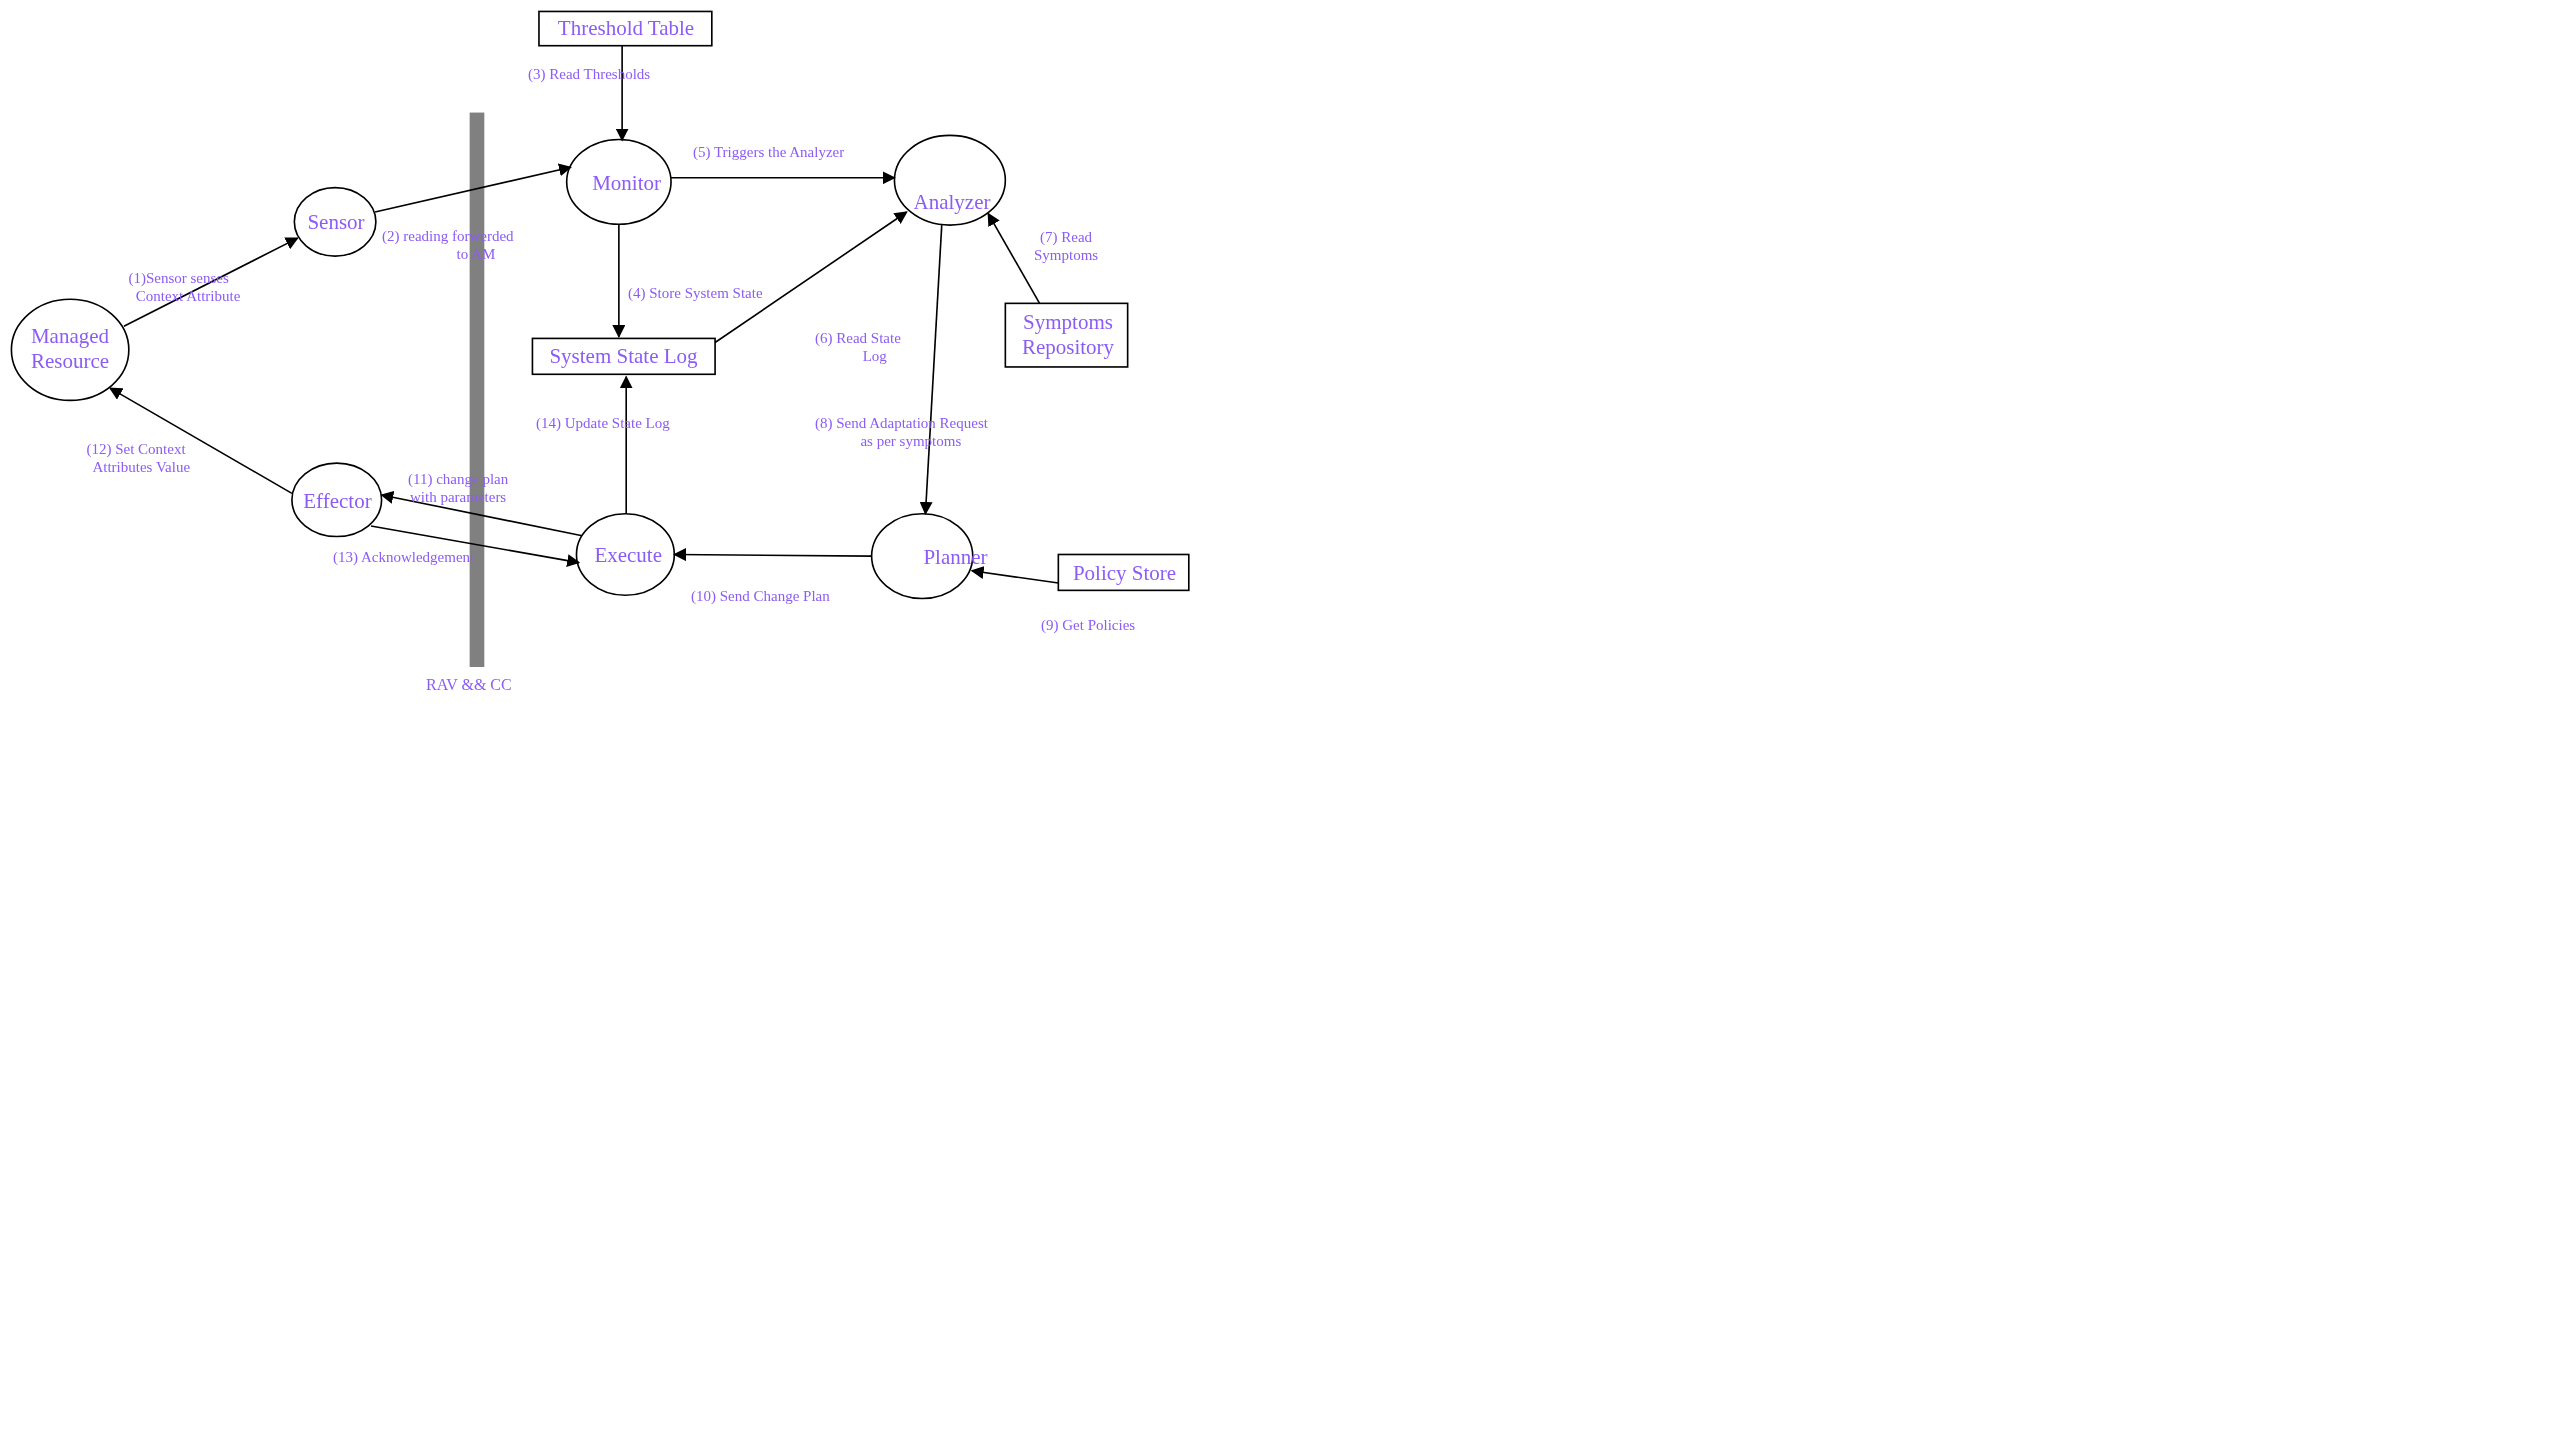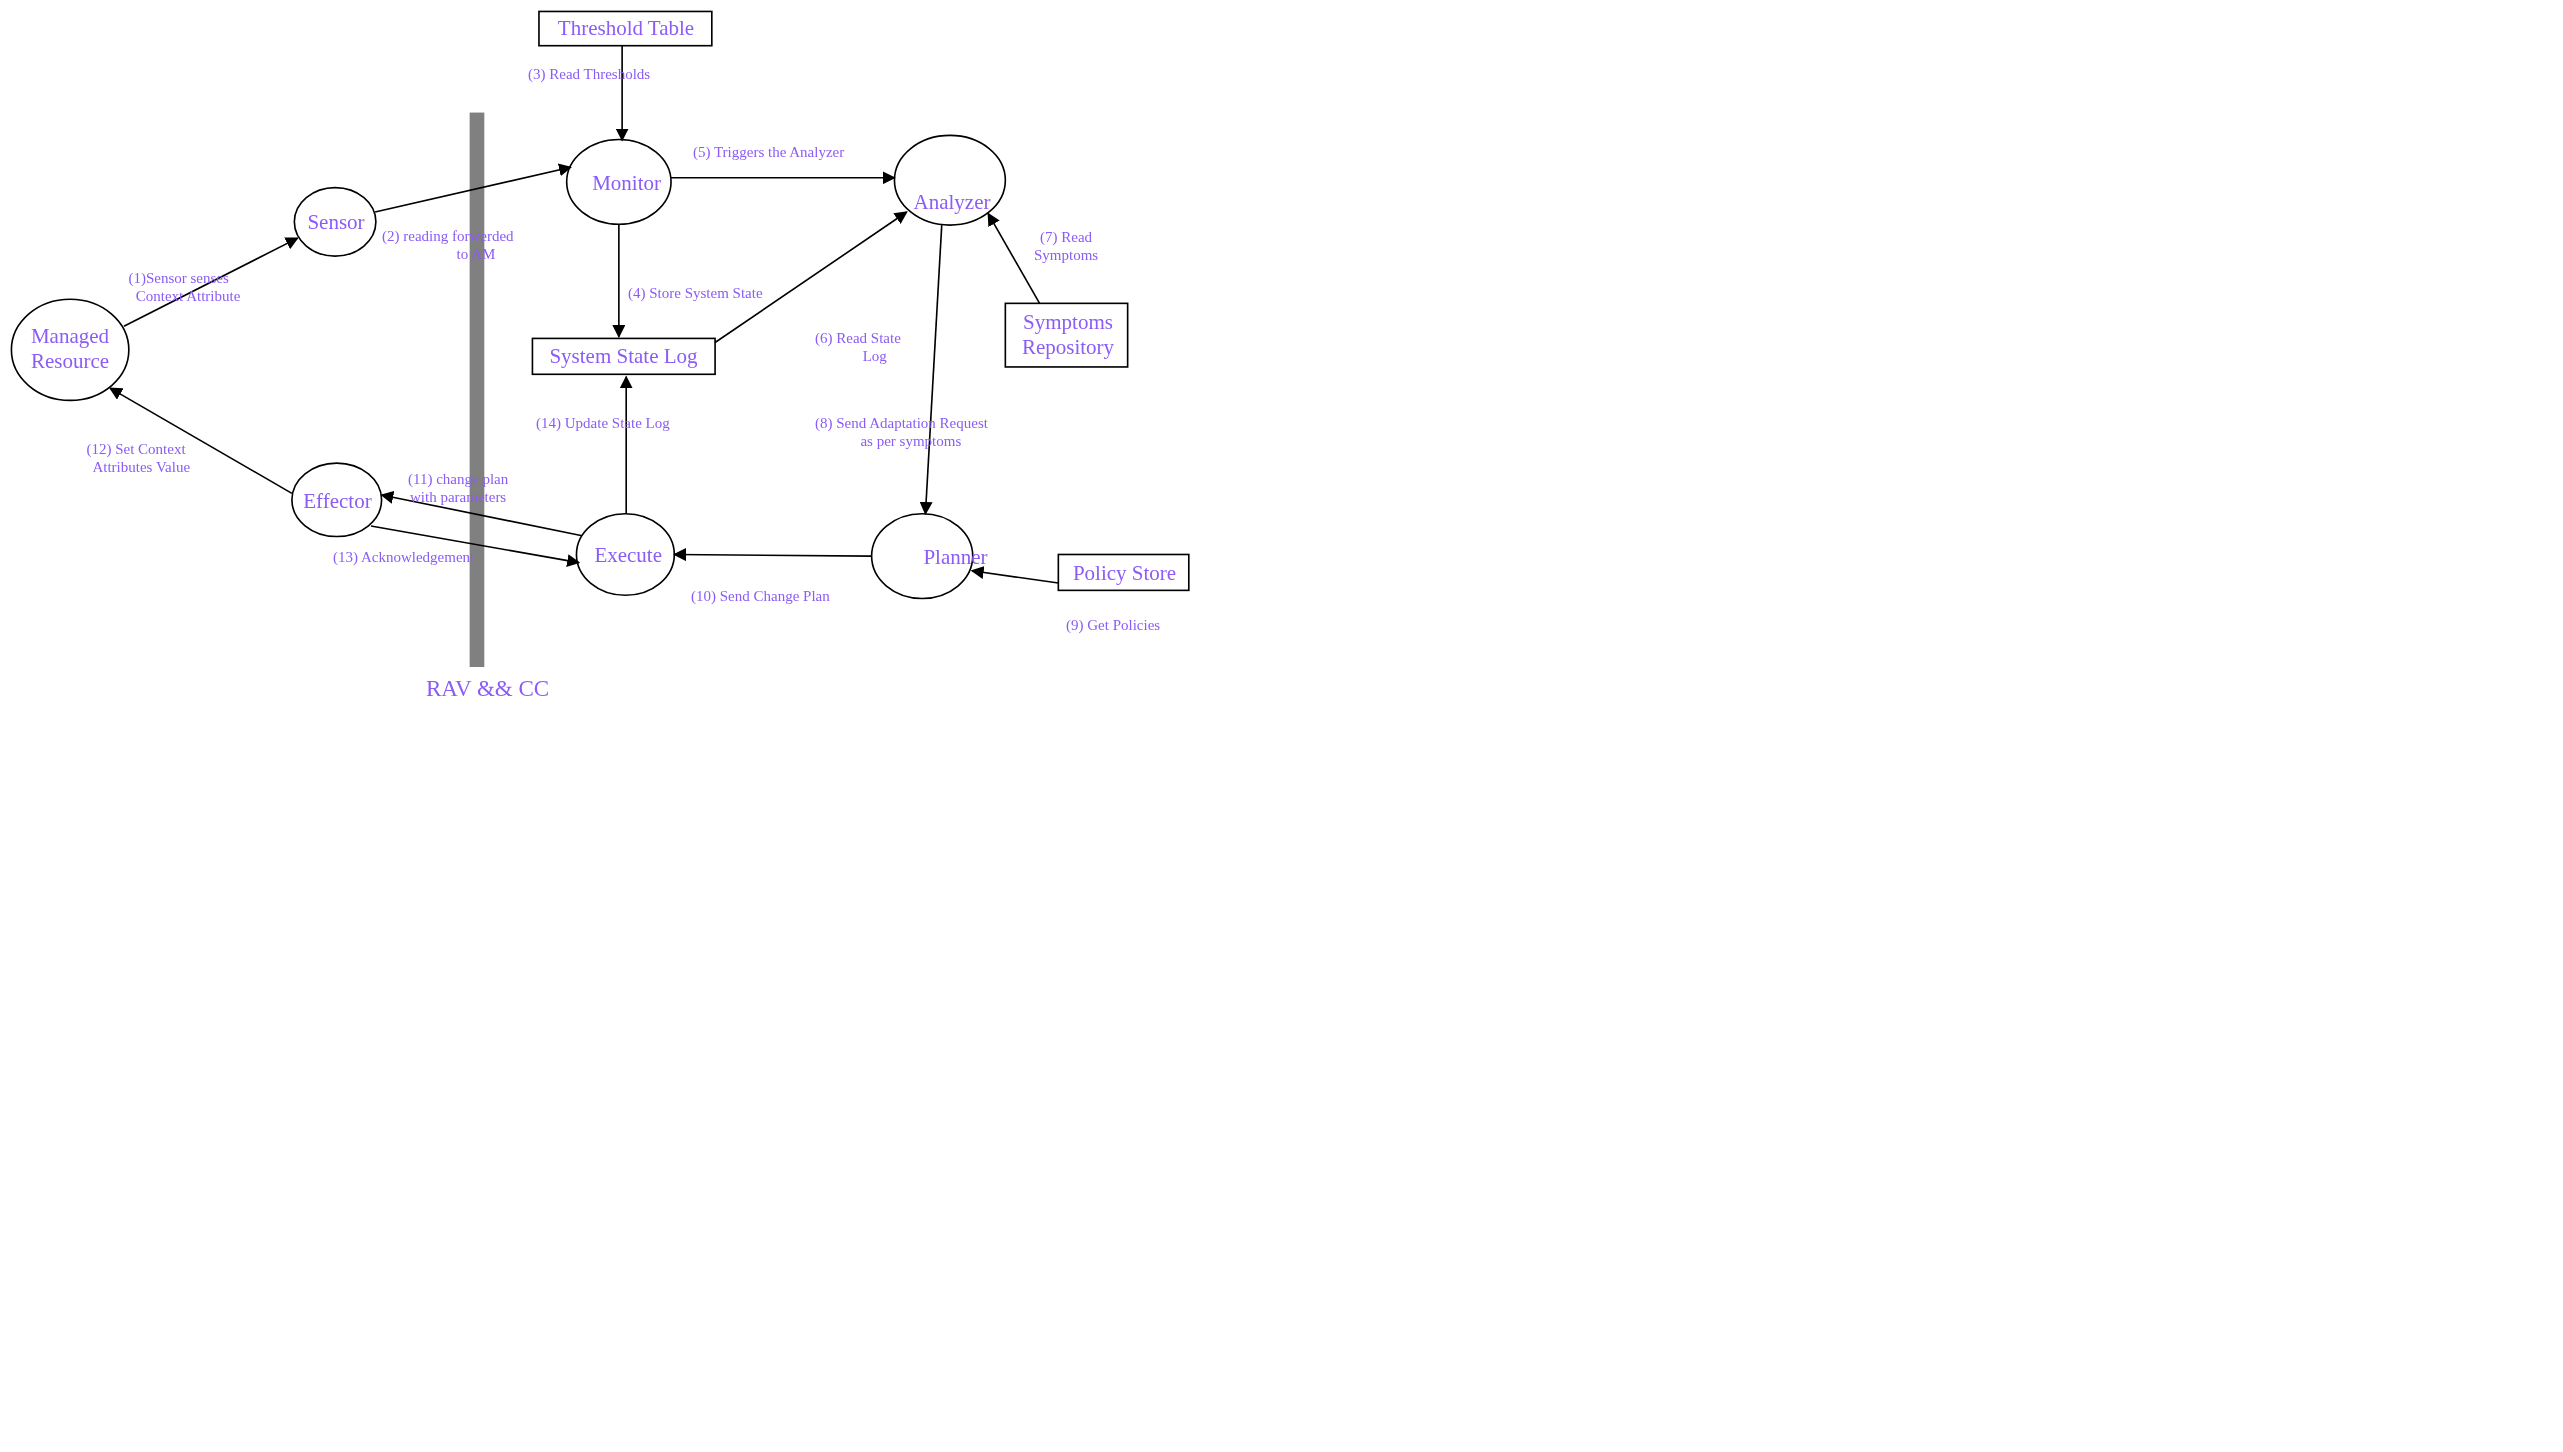--- a/index.html
+++ b/index.html
@@ -23,21 +23,21 @@
   .node-label, .edge-label, .barrier-label {
     position: absolute;
     color: #8b5cf6;
     font-size: 21px;
     line-height: 1.2;
     white-space: pre;
     text-align: center;
   }
   .node-label { font-size: 21px; }
   .edge-label { font-size: 15px; text-align: center; }
-  .barrier-label { font-size: 23px; }
+  .barrier-label { font-size: 16px; }
 </style>
 </head>
 <body>
 
 <div class="stage">
 
   <svg class="diagram" viewBox="0 0 1484 867">
     <defs>
       <marker id="arrow" viewBox="0 0 10 10" refX="9" refY="5" markerWidth="8" markerHeight="8" orient="auto-start-reverse">
         <path d="M 0 0 L 10 5 L 0 10 z" fill="#000"></path>
@@ -138,21 +138,21 @@
 
   <div class="edge-label" style="left:815px; top:329px;">(6) Read State
          Log</div>
 
   <div class="edge-label" style="left:1034px; top:228px;">(7) Read
 Symptoms</div>
 
   <div class="edge-label" style="left:815px; top:414px;">(8) Send Adaptation Request
      as per symptoms</div>
 
-  <div class="edge-label" style="left:1066px; top:616px;font-family:Liberation Serif, serif;">(9) Get Policies</div>
+  <div class="edge-label" style="left:1041px; top:616px;font-family:Liberation Serif, serif;">(9) Get Policies</div>
 
   <div class="edge-label" style="left:691px; top:587px;">(10) Send Change Plan</div>
 
   <div class="edge-label" style="left:408px; top:470px;">(11) change plan
 with parameters</div>
 
   <div class="edge-label" style="left:82px; top:440px;">(12) Set Context
    Attributes Value</div>
 
   <div class="edge-label" style="left:333px; top:548px;">(13) Acknowledgement</div>

